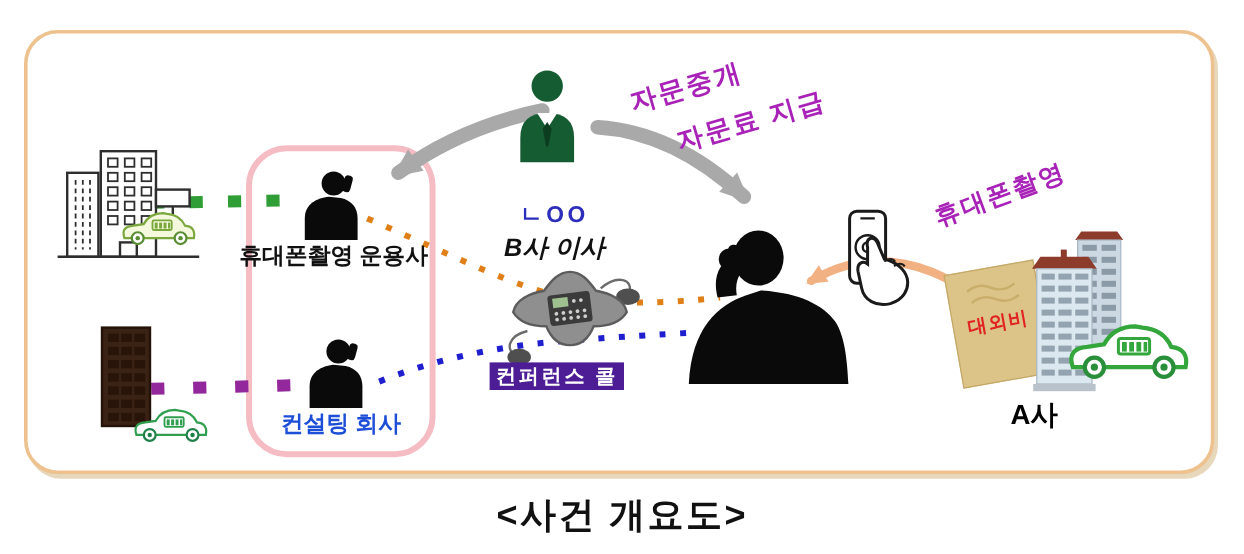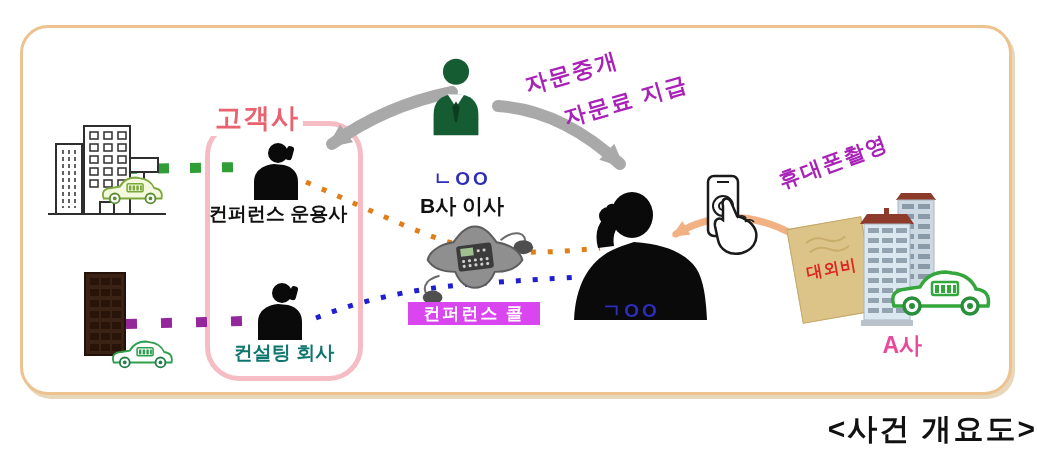--- a/index.html
+++ b/index.html
@@ -13,45 +13,45 @@
   .client-label{left:211px;top:100px;font-weight:bold;font-size:27px;color:#e8636f;
                 background:#fff;padding:0 4px;letter-spacing:1px;}
   .bldg-left{left:46px;top:118px;width:124px;height:100px;}
   .car1{left:100px;top:170px;width:64px;height:36px;}
   .bldg-dark{left:82px;top:270px;width:46px;height:88px;}
   .car2{left:110px;top:334px;width:64px;height:36px;}
   .person-fund{left:246px;top:140px;width:60px;height:60px;}
   .fund-label{left:198px;top:203px;width:160px;text-align:center;font-weight:bold;
               font-size:19px;line-height:21px;color:#111;}
   .person-consult{left:250px;top:280px;width:60px;height:60px;}
-  .consult-label{left:214px;top:340px;width:140px;text-align:center;font-weight:bold;font-size:19px;color:#0f766e;}
+  .consult-label{left:214px;top:340px;width:140px;text-align:center;font-weight:bold;font-size:19px;color:#1d4ed8;}
   .person-broker{left:428px;top:56px;width:56px;height:80px;}
   .broker-label{left:402px;top:138px;width:120px;text-align:center;margin-top:28px;}
   .broker-name{font-weight:bold;font-size:19px;color:#2d2dbb;letter-spacing:3px;}
-  .broker-title{font-weight:bold;font-size:21px;color:#111;margin-top:0px;}
+  .broker-title{font-weight:bold;font-size:21px;color:#111;margin-top:0px;font-style:italic;}
   .anno{font-weight:bold;color:#a822b8;letter-spacing:2px;white-space:nowrap;}
   .anno1{left:524px;top:58px;font-size:22px;transform:rotate(-16deg);}
   .anno2{left:562px;top:86px;font-size:22px;transform:rotate(-16deg);}
   .anno3{left:776px;top:148px;font-size:21px;transform:rotate(-20deg);}
   .conf-phone{left:406px;top:220px;width:138px;height:88px;}
-  .conf-label{left:408px;top:302px;width:132px;height:23px;background:#d946ef;color:#fff;
+  .conf-label{left:408px;top:302px;width:112px;height:23px;background:#4c1d95;color:#fff;
               font-weight:bold;font-size:17px;line-height:23px;text-align:center;letter-spacing:2px;}
   .person-exec{left:570px;top:188px;width:138px;height:132px;}
   .exec-label{left:571px;top:298px;width:120px;text-align:center;}
   .exec-name{font-weight:bold;font-size:19px;color:#2d2dbb;letter-spacing:3px;}
   .exec-title{font-weight:bold;font-size:21px;color:#111;}
   .phone-hand{left:704px;top:174px;width:64px;height:84px;}
   .doc{left:794px;top:222px;width:74px;height:94px;background:#dcc488;border:1px solid #c3a868;
        transform:rotate(-10deg);text-align:center;}
   .doc-scribble{display:block;width:54px;height:28px;margin:8px auto 0;}
   .doc-label{font-weight:bold;font-size:16px;color:#e02222;letter-spacing:1px;}
   .towers{left:846px;top:190px;width:96px;height:140px;}
   .car3{left:888px;top:258px;width:104px;height:62px;}
-  .a-label{left:842px;top:330px;width:80px;text-align:right;font-weight:bold;font-size:23px;color:#ec4899;}
-  .caption{left:0;top:409px;width:100%;text-align:right;font-weight:bold;font-size:30px;
+  .a-label{left:842px;top:330px;width:80px;text-align:left;font-weight:bold;font-size:23px;color:#000000;}
+  .caption{left:0;top:409px;width:100%;text-align:center;font-weight:bold;font-size:30px;
            color:#111;letter-spacing:2px;}
 </style>
 </head>
 <body>
 
 <div class="stage">
 
   <div class="abs frame"></div>
 
   <div class="abs client-box"></div>
@@ -153,31 +153,30 @@
     <rect x="47" y="25" width="4" height="8" fill="#2f9e4f"></rect>
       <rect x="53" y="25" width="4" height="8" fill="#2f9e4f"></rect>
     <rect x="59" y="25" width="4" height="8" fill="#2f9e4f"></rect>
       <rect x="65" y="25" width="3" height="8" fill="#2f9e4f"></rect>
     <circle cx="24" cy="46" r="8" fill="#fff" stroke="#20804a" stroke-width="3"></circle>
       <circle cx="24" cy="46" r="3" fill="#20804a"></circle>
     <circle cx="82" cy="46" r="8" fill="#fff" stroke="#20804a" stroke-width="3"></circle>
       <circle cx="82" cy="46" r="3" fill="#20804a"></circle>
   </svg>
 
-  <div class="abs client-label">고객사</div>
 
   <svg class="abs person-fund" viewBox="0 0 60 60">
     <g fill="#0a0a0a">
       <circle cx="32" cy="13" r="10"></circle>
       <rect x="40" y="6" width="7" height="14" rx="3" transform="rotate(15 43 13)"></rect>
       <path d="M8,60 L8,42 C8,30 18,25 28,24 L38,25 C47,27 52,33 52,42 L52,60 Z"></path>
     </g>
   </svg>
   <div class="abs fund-label">
-    <div>컨퍼런스 운용사</div>
+    <div>휴대폰촬영 운용사</div>
   </div>
 
   <svg class="abs person-consult" viewBox="0 0 60 60">
     <g fill="#0a0a0a">
       <circle cx="32" cy="13" r="10"></circle>
       <rect x="40" y="6" width="7" height="14" rx="3" transform="rotate(15 43 13)"></rect>
       <path d="M8,60 L8,42 C8,30 18,25 28,24 L38,25 C47,27 52,33 52,42 L52,60 Z"></path>
     </g>
   </svg>
   <div class="abs consult-label">컨설팅 회사</div>
@@ -224,21 +223,20 @@
   <svg class="abs person-exec" viewBox="0 0 138 132">
     <g fill="#0a0a0a">
       <ellipse cx="62" cy="27" rx="21" ry="23"></ellipse>
       <circle cx="38" cy="28" r="9"></circle>
       <rect x="38" y="16" width="9" height="18" rx="4" transform="rotate(-14 42 25)"></rect>
       <path d="M28,60 C24,44 28,32 42,24 L52,20 L56,32 C46,38 42,46 44,58 Z"></path>
       <path d="M4,132 C6,86 28,66 52,58 L64,54 C96,56 116,66 126,80 C134,92 136,112 137,132 Z"></path>
     </g>
   </svg>
   <div class="abs exec-label">
-    <div class="exec-name">ㄱOO</div>
   </div>
 
   <svg class="abs phone-hand" viewBox="0 0 64 84">
     <rect x="4" y="2" width="30" height="60" rx="6" fill="#fff" stroke="#1a1a1a" stroke-width="2.5"></rect>
     <line x1="13" y1="8" x2="25" y2="8" stroke="#1a1a1a" stroke-width="2"></line>
     <circle cx="19" cy="32" r="10" fill="none" stroke="#1a1a1a" stroke-width="2"></circle>
     <circle cx="19" cy="32" r="4" fill="none" stroke="#1a1a1a" stroke-width="2"></circle>
     <path d="M19,32 C17,24 24,22 27,28 L33,42 C42,44 50,50 52,58 C54,68 48,76 38,79 C26,82 16,76 14,66 L11,52 C10,45 15,43 19,46 Z" fill="#fff" stroke="#1a1a1a" stroke-width="2.5"></path>
     <path d="M33,44 C36,41 40,41 42,44 M41,48 C44,45 48,45 50,48" fill="none" stroke="#1a1a1a" stroke-width="1.6"></path>
   </svg>

